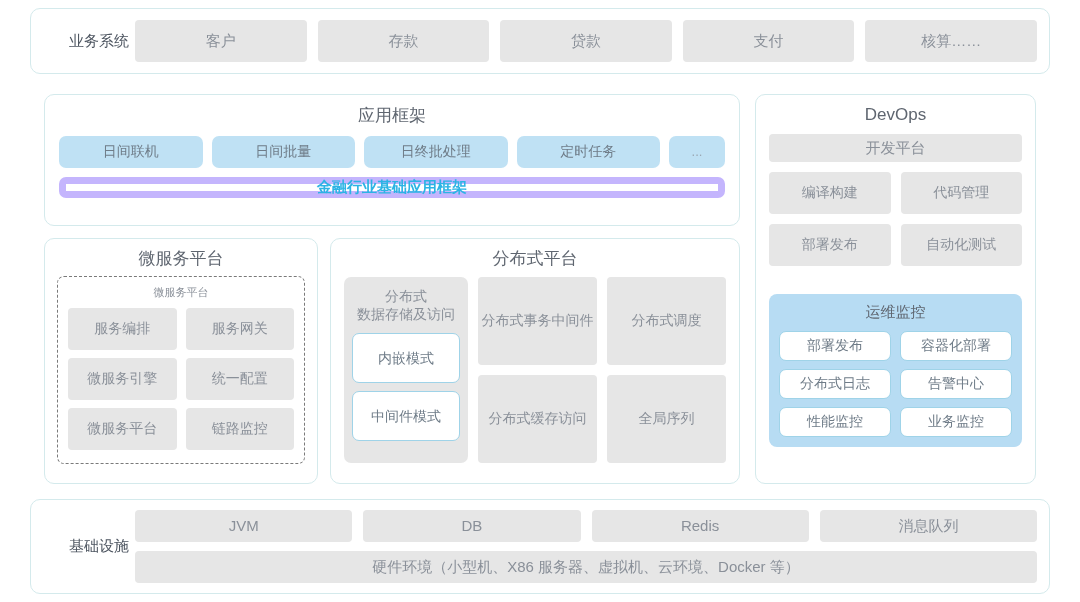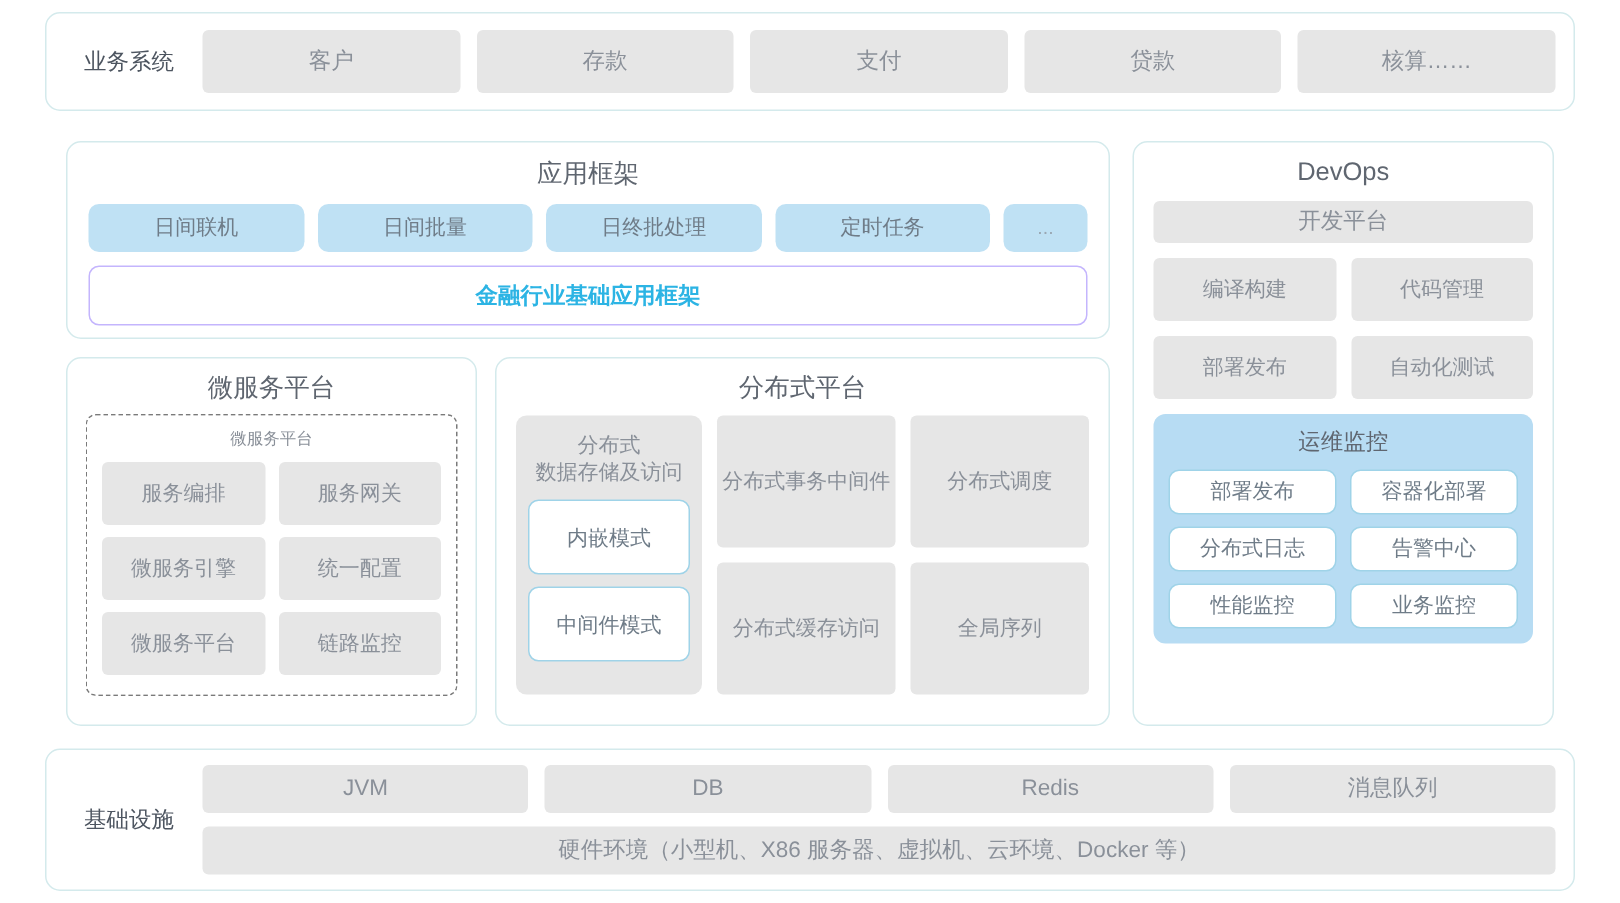--- a/index.html
+++ b/index.html
@@ -82,21 +82,21 @@
     top: 8px;
     width: 1020px;
     height: 66px;
     display: flex;
     align-items: center;
     padding: 0 12px;
   }
   .row-label {
     flex: 0 0 auto;
     width: 86px;
-    text-align: center;
+    text-align: right;
     font-size: 15px;
     color: #4d5560;
   }
   .biz-items {
     flex: 1 1 auto;
     display: flex;
     gap: 11px;
     padding-left: 6px;
   }
   .biz-items .gray-box {
@@ -117,23 +117,23 @@
   .panel-appframework .card-title { margin-bottom: 12px; }
   .af-tags {
     display: flex;
     gap: 9px;
   }
   .af-tags .blue-box { height: 32px; font-size: 14px; }
   .af-tags .blue-box.w-wide { flex: 1 1 0; }
   .af-tags .blue-box.w-ellipsis { flex: 0 0 56px; font-size: 13px; color: #9aa7b2; }
   .af-banner {
     margin-top: 9px;
-    height: 40px;
-    box-sizing: border-box;
-    border: 1px solid #c4b5fd;
+    height: 21px;
+    box-sizing: border-box;
+    border: 7px solid #c4b5fd;
     border-radius: 7px;
     display: flex;
     align-items: center;
     justify-content: center;
     color: #2cb4e4;
     font-size: 15px;
     font-weight: bold;
   }
 
   
@@ -225,21 +225,21 @@
   .devops-platform {
     height: 28px;
     font-size: 15px;
     margin-bottom: 10px;
   }
   .devops-grid {
     display: grid;
     grid-template-columns: 1fr 1fr;
     grid-auto-rows: 42px;
     gap: 10px 10px;
-    margin-bottom: 10px;
+    margin-bottom: 28px;
   }
   .devops-grid .gray-box { font-size: 14px; }
 
   .ops-monitor {
     box-sizing: border-box;
     background: #b7dcf3;
     border-radius: 8px;
     padding: 9px 10px 10px 10px;
   }
   .ops-monitor-title {
@@ -289,22 +289,22 @@
 </head>
 <body>
 
 <div class="page">
 
   <div class="panel row-business">
     <div class="row-label">业务系统</div>
     <div class="biz-items">
       <div class="gray-box">客户</div>
       <div class="gray-box">存款</div>
+      <div class="gray-box">贷款</div>
       <div class="gray-box">支付</div>
-      <div class="gray-box">贷款</div>
       <div class="gray-box">核算……</div>
     </div>
   </div>
 
   <div class="panel panel-appframework">
     <div class="card-title">应用框架</div>
     <div class="af-tags">
       <div class="blue-box w-wide">日间联机</div>
       <div class="blue-box w-wide">日间批量</div>
       <div class="blue-box w-wide">日终批处理</div>

